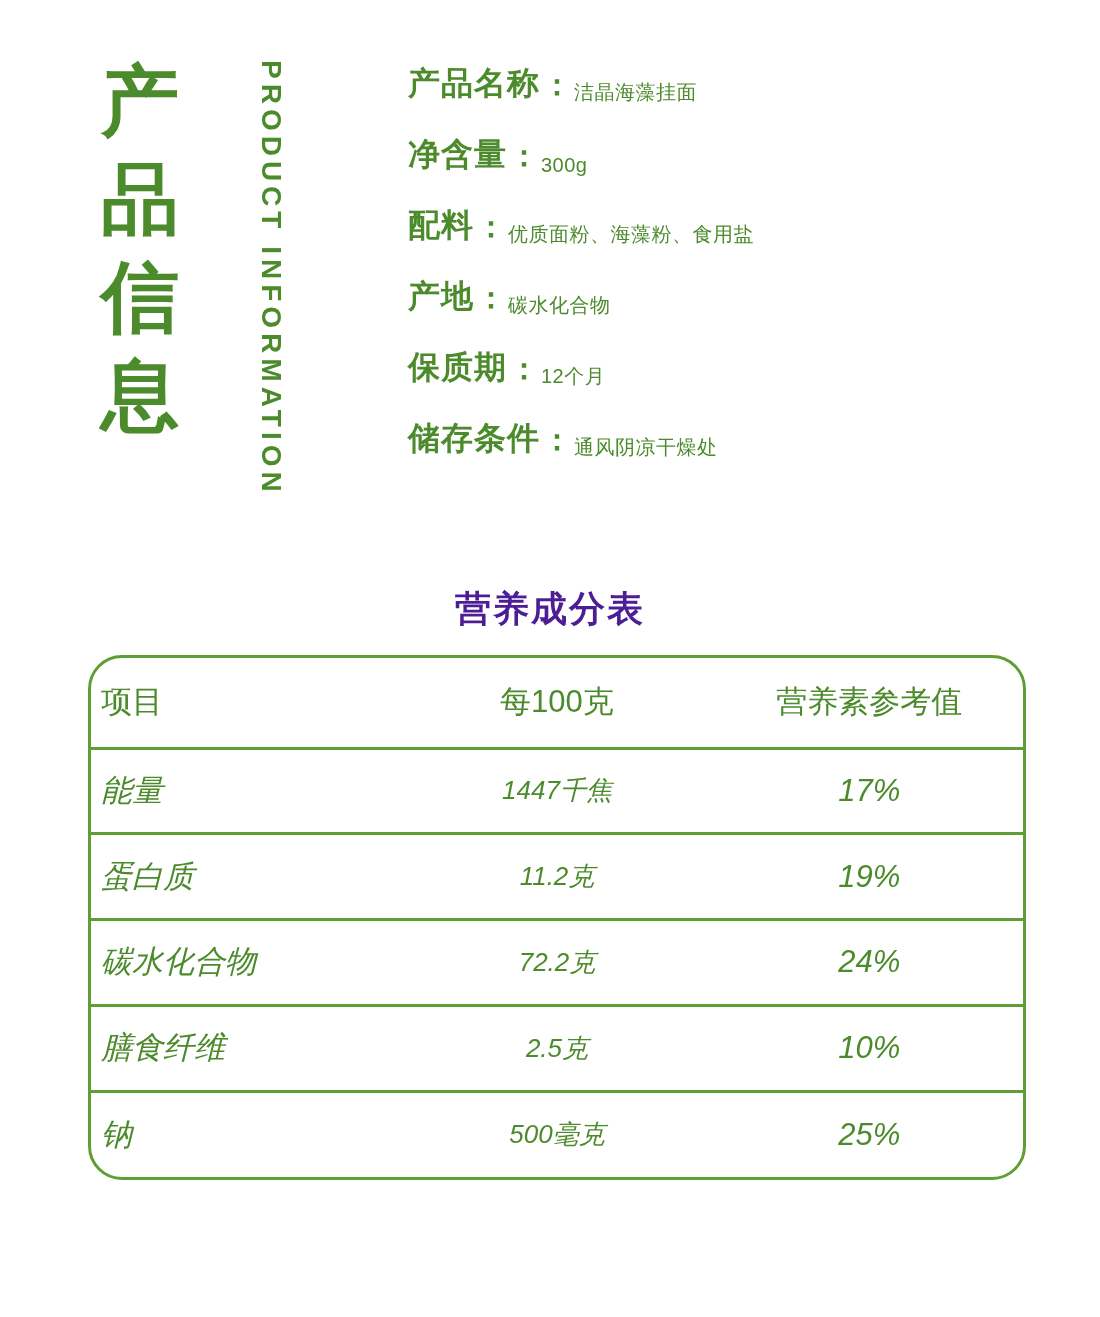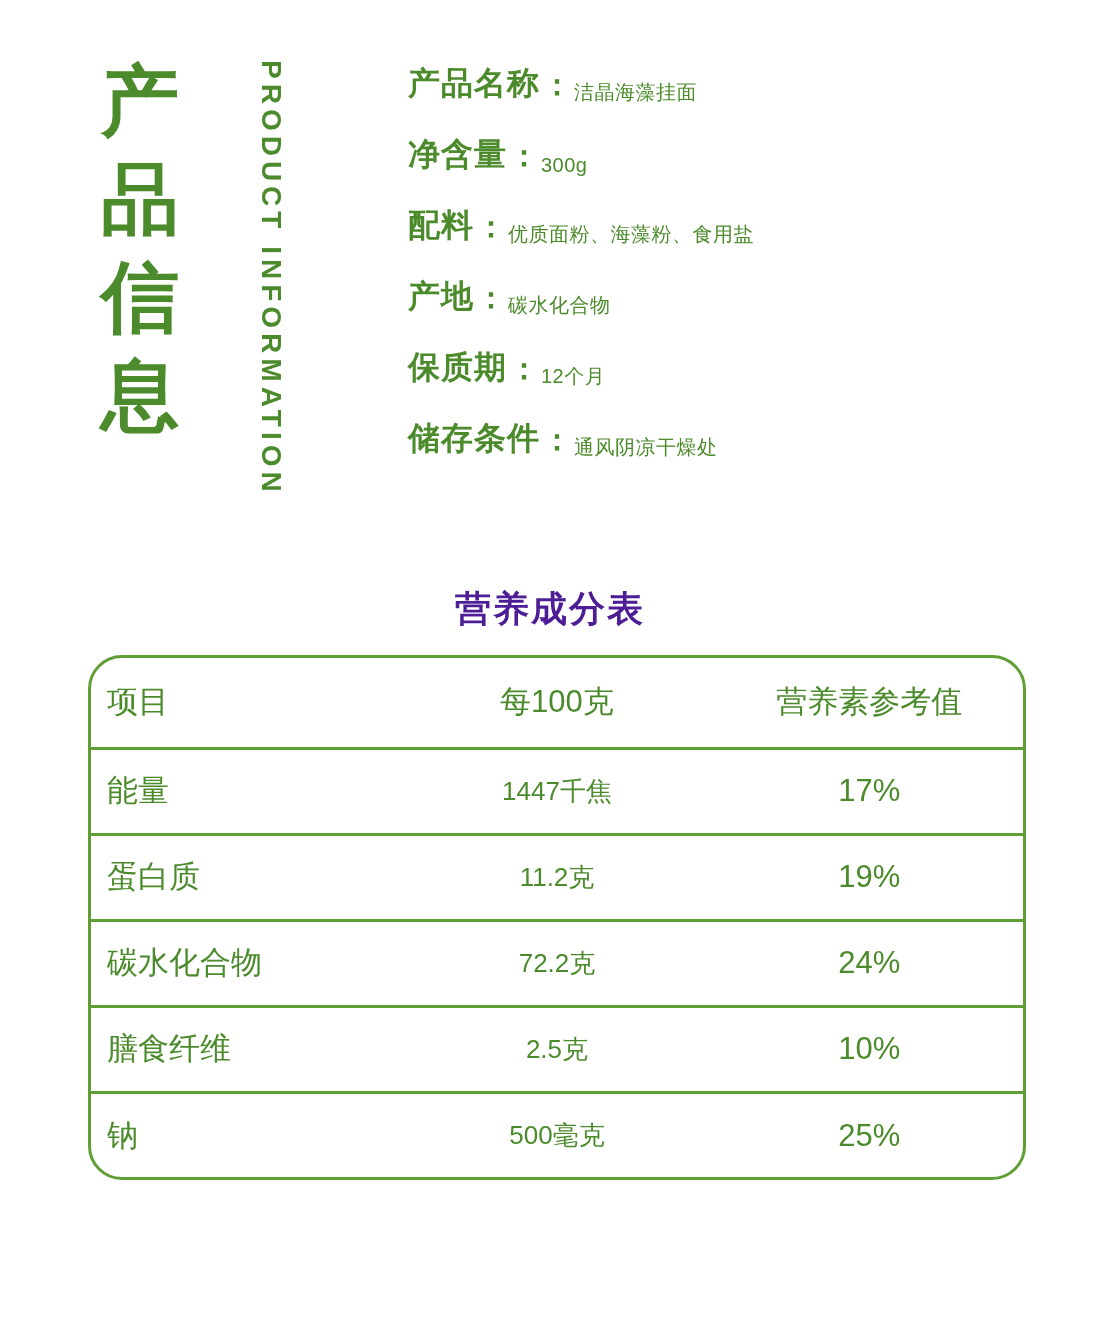--- a/index.html
+++ b/index.html
@@ -124,21 +124,21 @@
     width: 100%;
     height: 100%;
     border-collapse: collapse;
     table-layout: fixed;
   }
 
   table.nutrition td, table.nutrition th {
     border-bottom: 3px solid #5f9e34;
     font-weight: normal;
     color: #4c8b2b;
-    padding: 16px;
+    padding: 10px;
   }
 
   table.nutrition tr:last-child td {
     border-bottom: none;
   }
 
   .col-item   { width: 33%; }
   .col-value  { width: 34%; }
   .col-ref    { width: 33%; }
 
@@ -155,21 +155,21 @@
   .cell-ref {
     font-size: 31px;
     text-align: center;
     padding-right: 40px;
   }
 
   thead .cell-item, thead .cell-value, thead .cell-ref {
     font-size: 31px;
   }
   thead tr { height: 90px; }
-  tbody tr { height: 72px; }
+  tbody tr { height: 72px; font-style: italic; }
 </style>
 </head>
 <body>
 
 <div class="header">
 
   <div class="title-group">
     <div class="title-cn">产品信息</div>
     <div class="title-en">PRODUCT INFORMATION</div>
   </div>

